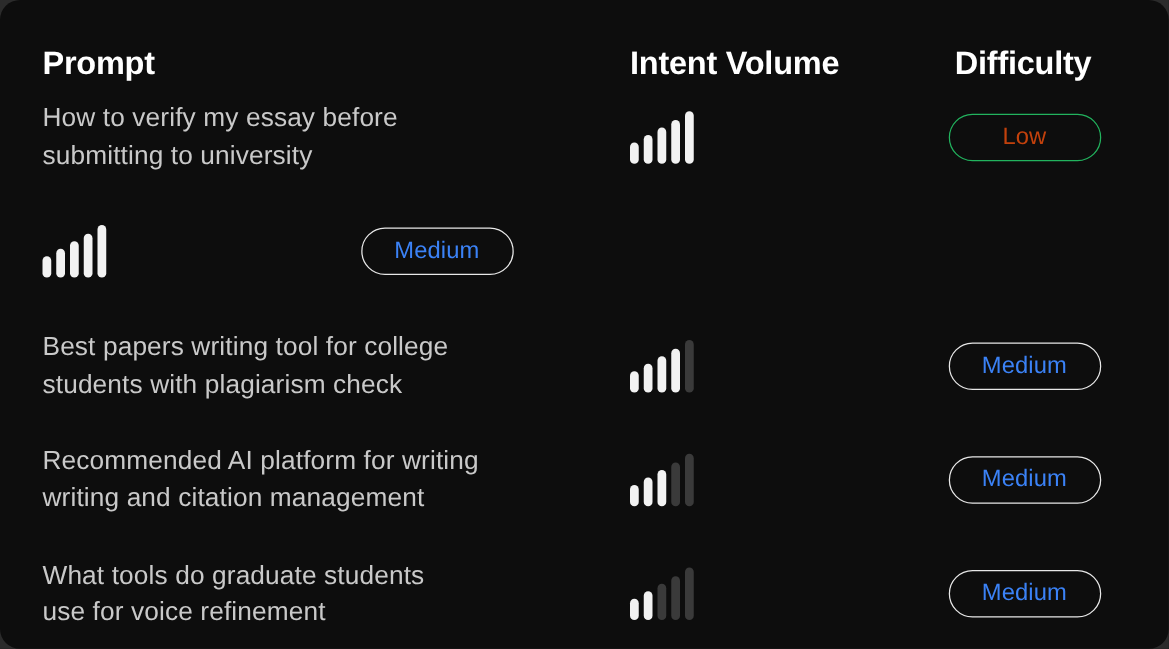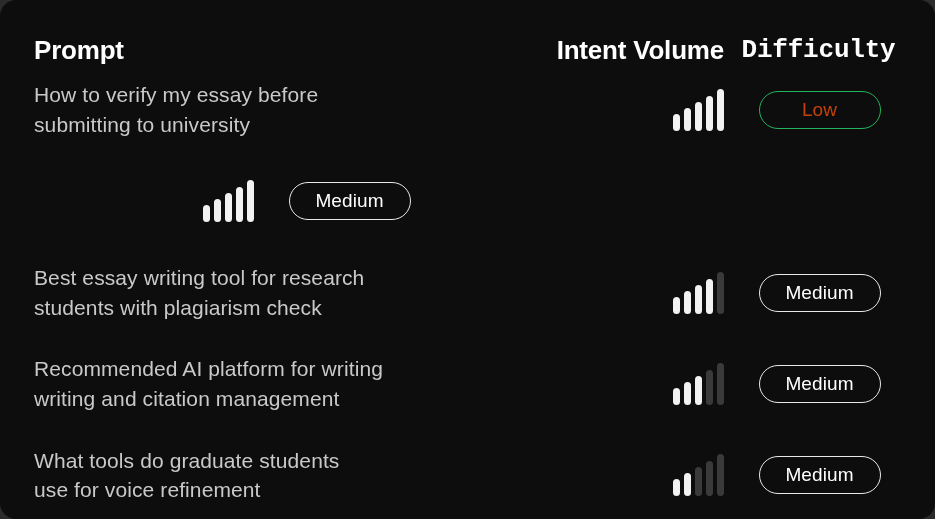--- a/index.html
+++ b/index.html
@@ -39,31 +39,31 @@
   }
 
   
   .header-row {
     display: flex;
     align-items: center;
     height: 52px;
     flex: 0 0 auto;
   }
   .col-prompt   { width: 470px; flex: 0 0 470px; }
-  .col-volume   { width: 220px; flex: 0 0 220px; display: flex; justify-content: flex-end; }
+  .col-volume   { width: 220px; flex: 0 0 220px; display: flex; justify-content: flex-start; }
   .col-diff     { width: 191px; flex: 0 0 191px; display: flex; justify-content: center; }
 
   .header-cell {
     color: #ffffff;
     font-size: 26px;
     font-weight: bold;
     letter-spacing: -0.2px;
     white-space: nowrap;
   }
-  .header-row .col-diff .header-cell { padding-right: 2px; font-family: Liberation Mono, monospace; }
+  .header-row .col-diff .header-cell { padding-right: 2px; }
 
   
   .rows {
     flex: 1 1 auto;
     display: flex;
     flex-direction: column;
     gap: 24px;
   }
   .row {
     flex: 1 1 0;
@@ -104,21 +104,21 @@
   .badge {
     display: inline-flex;
     align-items: center;
     justify-content: center;
     min-width: 122px;
     height: 38px;
     padding: 0 18px;
     box-sizing: border-box;
     border-radius: 19px;
     border: 1.5px solid #e8e8e8;
-    color: #ffffff;
+    color: #3b82f6;
     background: transparent;
     font-size: 19px;
     letter-spacing: 0.1px;
     white-space: nowrap;
   }
   .badge.low {
     border-color: #22b35e;
     color: #c2410c;
   }
 </style>
@@ -165,21 +165,21 @@
               <span class="bar b3 on"></span>
               <span class="bar b4 on"></span>
               <span class="bar b5 on"></span>
             </div>
           </div>
           <div class="col-diff">
             <span class="badge">Medium</span>
           </div>
         </div>
         <div class="row">
-          <div class="col-prompt"><span class="prompt-text">Best essay writing tool for research
+          <div class="col-prompt"><span class="prompt-text">Best papers writing tool for college
 students with plagiarism check</span></div>
           <div class="col-volume">
             <div class="bars">
               <span class="bar b1 on"></span>
               <span class="bar b2 on"></span>
               <span class="bar b3 on"></span>
               <span class="bar b4 on"></span>
               <span class="bar b5"></span>
             </div>
           </div>

